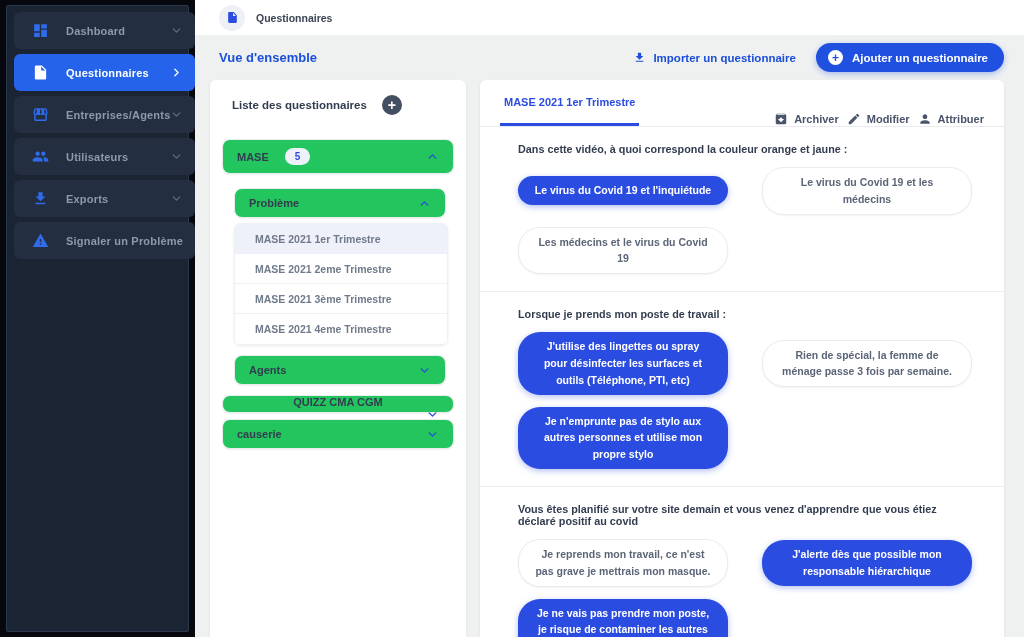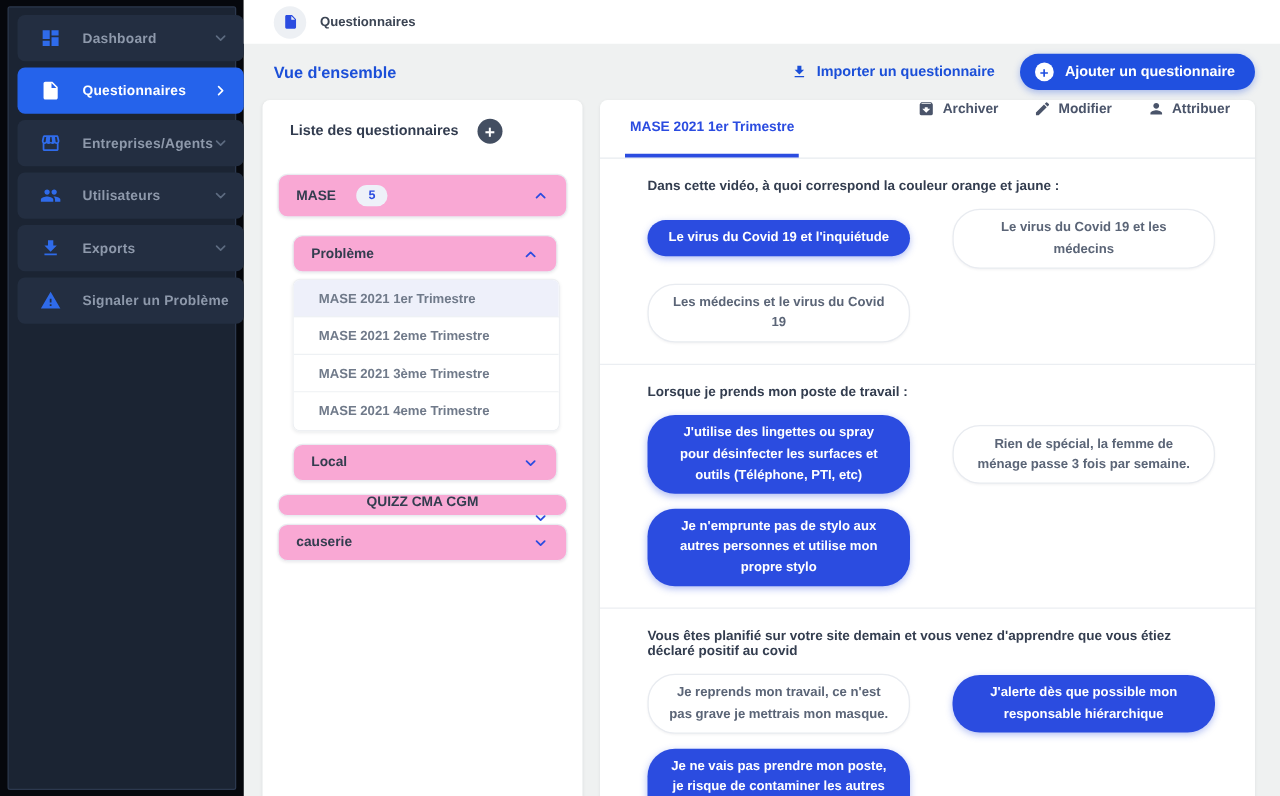--- a/index.html
+++ b/index.html
@@ -58,21 +58,21 @@
 
   
   .left-panel { width:256px; min-width:256px; display:flex; flex-direction:column; }
   .lp-header { display:flex; align-items:center; padding:15px 12px 4px 22px; }
   .lp-title { font-size:11.5px; font-weight:700; color:#323c4f; }
   .lp-plus { width:20px; height:20px; border-radius:50%; background:#434e61; color:#fff; margin-left:15px;
              display:flex; align-items:center; justify-content:center; font-size:14px; font-weight:600;
              line-height:1; cursor:pointer; padding-bottom:1px; }
   .lp-body { padding:0 12px; overflow:hidden; flex:1; }
   .acc-card { border:1px solid #e9ecf1; box-shadow:0 1px 2px rgba(16,24,40,.06); border-radius:8px;
-              background:#f9a8d4; display:flex; align-items:center; padding:0 14px; cursor:pointer; }
+              background:#22c55e; display:flex; align-items:center; padding:0 14px; cursor:pointer; }
   .acc-card .acc-label { font-size:11px; font-weight:700; color:#333d4f; }
   .acc-chev { margin-left:auto; display:flex; }
   .acc-chev svg { width:13px; height:13px; stroke:#2b4ce0; stroke-width:2.6; fill:none;
                   stroke-linecap:round; stroke-linejoin:round; }
   .acc-top { height:35px; margin-top:20px; }
   .acc-sub { height:30px; margin:0 8px 0 12px; }
   .badge { margin-left:16px; background:#eef1f9; color:#2b4ce0; font-size:10px; font-weight:700;
            padding:3px 10px; border-radius:10px; }
   .q-list { margin:5px 6px 0 12px; border:1px solid #eef0f3; border-radius:6px;
             box-shadow:0 1px 3px rgba(16,24,40,.08); overflow:hidden; }
@@ -81,21 +81,21 @@
   .q-row:last-child { border-bottom:none; }
   .q-row.selected { background:#eef0fa; }
   .gap6 { height:6px; } .gap10 { height:10px; } .gap14 { height:14px; }
 
   
   .right-panel { flex:1; display:flex; flex-direction:column; min-width:0; }
   .tabbar { height:47px; min-height:47px; border-bottom:1px solid #e8ebef; display:flex;
             justify-content:space-between; padding:0 20px; }
   .tab { display:flex; align-items:center; border-bottom:3px solid #2b4ce0; color:#2b4ce0;
          font-size:11px; font-weight:700; padding:0 4px; cursor:pointer; }
-  .actions { display:flex; align-items:flex-start; gap:28px; }
+  .actions { display:flex; align-items:flex-end; gap:8px; }
   .action { display:flex; align-items:center; gap:6px; font-size:11px; font-weight:600; color:#4a546a; cursor:pointer; }
   .action svg { width:14px; height:14px; fill:#4a546a; }
   .questions { flex:1; overflow:hidden; }
   .qblock { padding:16px 32px 0 38px; }
   .qlabel { font-size:10.8px; font-weight:700; color:#333d4f; margin-bottom:12px; }
   .answers { display:grid; grid-template-columns:1fr 1fr; column-gap:34px; row-gap:12px; align-items:center; }
   .pill { border-radius:22px; padding:6px 16px; min-height:27px; display:flex; align-items:center;
           justify-content:center; text-align:center; font-size:10.5px; line-height:1.6; cursor:pointer; }
   .pill.blue { background:#2b4ce0; color:#fff; font-weight:700; box-shadow:0 2px 6px rgba(43,76,224,.35); }
   .pill.white { background:#fff; border:1px solid #e8ebf0; color:#5b6577; font-weight:600;
@@ -265,21 +265,21 @@
         <div class="q-list">
           <div class="q-row selected">MASE 2021 1er Trimestre</div>
           <div class="q-row">MASE 2021 2eme Trimestre</div>
           <div class="q-row">MASE 2021 3ème Trimestre</div>
           <div class="q-row">MASE 2021 4eme Trimestre</div>
         </div>
 
         <div class="gap10"></div>
 
         <div class="acc-card acc-sub">
-          <span class="acc-label">Local</span>
+          <span class="acc-label">Agents</span>
           <span class="acc-chev">
             <svg viewBox="0 0 24 24">
                 <polyline points="6 9 12 15 18 9"></polyline>
               </svg>
           </span>
         </div>
 
         <div class="gap10"></div>
 
         <div class="acc-card acc-top" style="margin-top:0; height:18px;flex-direction:column;">

